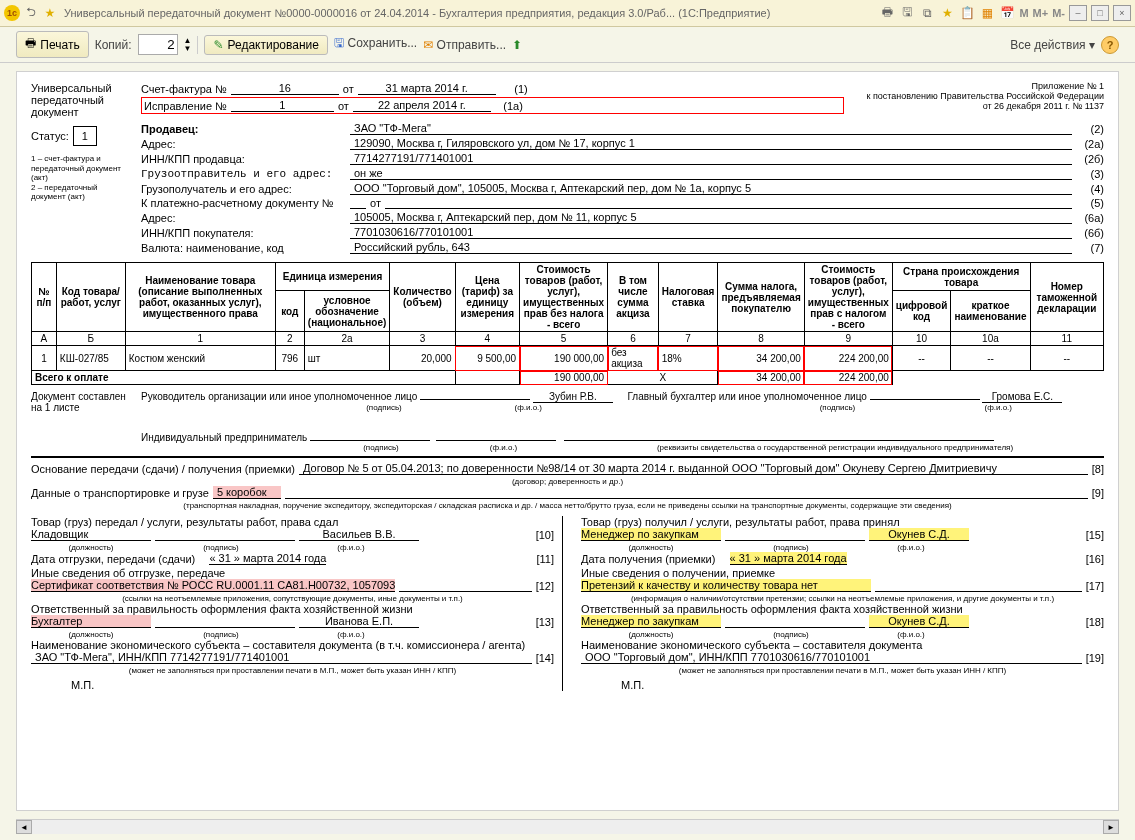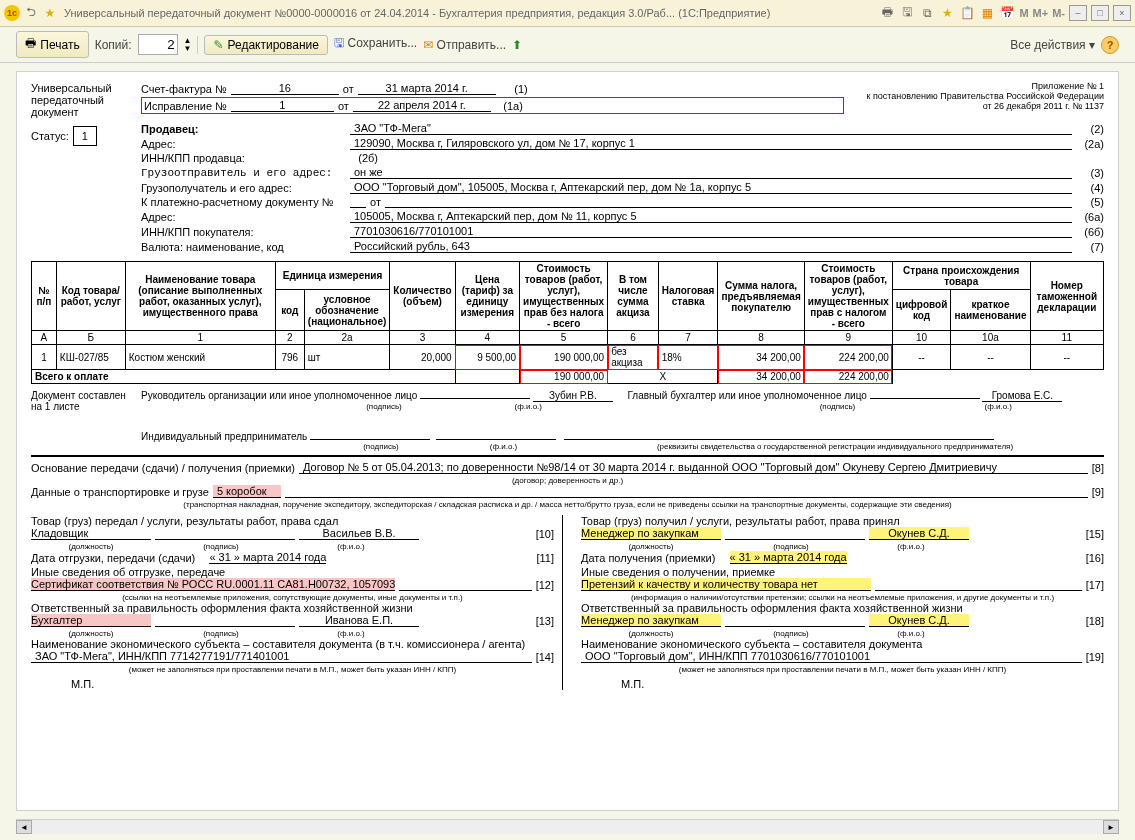--- a/index.html
+++ b/index.html
@@ -112,20 +112,22 @@
       <div class="doc-left">
         <div>
           <div>Универсальный</div>
           <div>передаточный</div>
           <div>документ</div>
         </div>
         <div style="margin:8px 0; display:flex; align-items:center;">
           <span>Статус:</span>
           <span class="statusbox">1</span>
         </div>
+        <div class="legend" style="white-space:pre-line;">1 – счет-фактура и передаточный документ (акт)
+2 – передаточный документ (акт)</div>
       </div>
 
       <div class="doc-right">
         <div style="display:flex;">
           <div style="flex:1;">
             <div class="app-row">
               <span class="lbl">Счет-фактура №</span>
               <span class="uline" style="min-width:100px">16</span>
               <span class="lbl">от</span>
               <span class="uline" style="min-width:130px">31 марта 2014 г.</span>
@@ -152,20 +154,21 @@
             <span class="uline grow" style="text-align:left">ЗАО "ТФ-Мега"</span>
             <span class="paren">(2)</span>
           </div>
         <div class="app-row">
             <span class="lbl" style="width:205px;">Адрес:</span>
             <span class="uline grow" style="text-align:left">129090, Москва г, Гиляровского ул, дом № 17, корпус 1</span>
             <span class="paren">(2а)</span>
           </div>
         <div class="app-row">
             <span class="lbl" style="width:205px;">ИНН/КПП продавца:</span>
+            <span class="uline grow" style="text-align:left">7714277191/771401001</span>
             <span class="paren">(2б)</span>
           </div>
         <div class="app-row">
             <span class="lbl" style="width:205px;font-family:Liberation Mono, monospace;">Грузоотправитель и его адрес:</span>
             <span class="uline grow" style="text-align:left">он же</span>
             <span class="paren">(3)</span>
           </div>
         <div class="app-row">
             <span class="lbl" style="width:205px;">Грузополучатель и его адрес:</span>
             <span class="uline grow" style="text-align:left">ООО "Торговый дом", 105005, Москва г, Аптекарский пер, дом № 1а, корпус 5</span>

